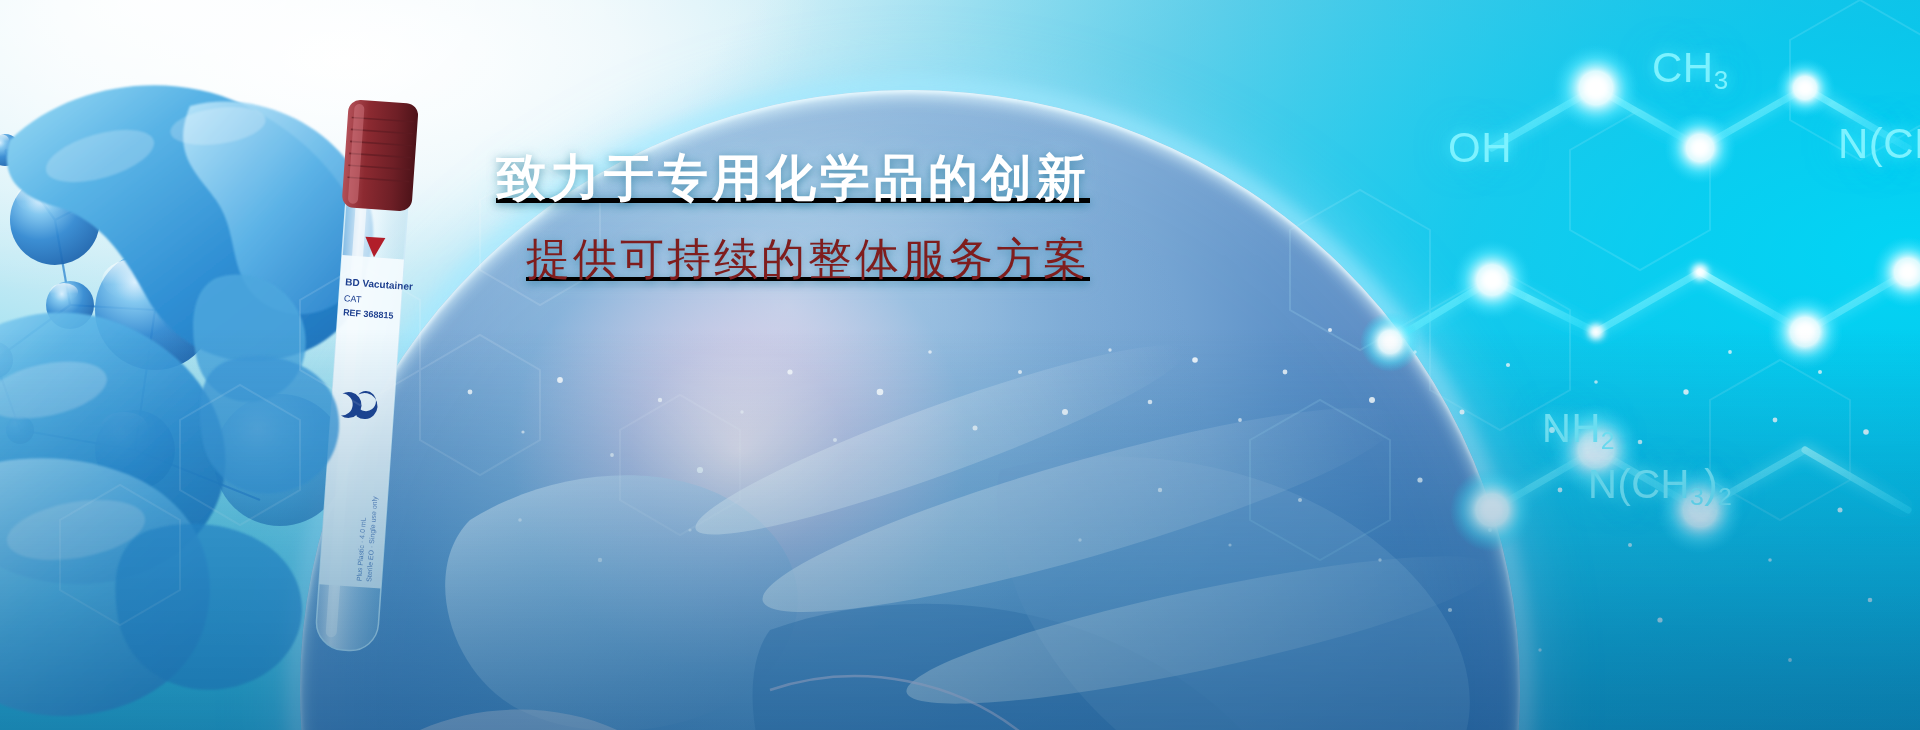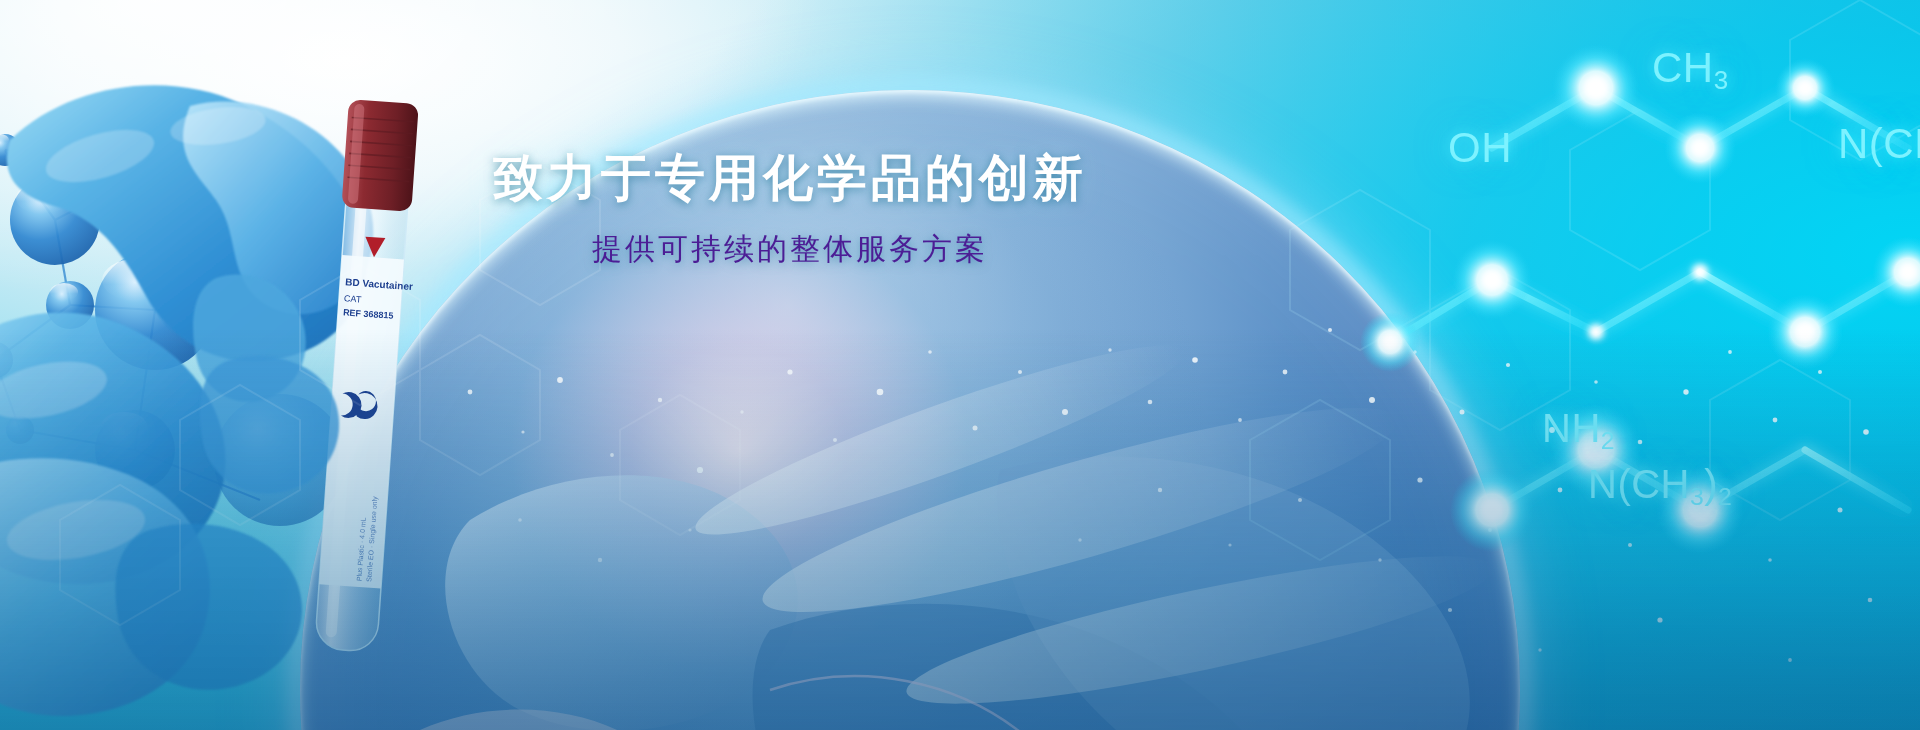--- a/index.html
+++ b/index.html
@@ -61,27 +61,27 @@
   #hex-lattice{position:absolute;right:-30px;top:-20px;width:720px;height:700px;}
 
   .chem-label{
     position:absolute;color:#7df2ff;font-weight:400;letter-spacing:.5px;
     text-shadow:0 0 14px rgba(90,240,255,.85),0 0 34px rgba(60,220,255,.5);
     font-family:"Liberation Sans","DejaVu Sans",sans-serif;white-space:nowrap;
   }
   .chem-label sub{font-size:.62em;vertical-align:-.28em;}
 
   
-  #copy{position:absolute;left:490px;top:150px;width:600px;text-align:center;}
+  #copy{position:absolute;left:490px;top:150px;width:600px;text-align:right;text-decoration:underline;}
   #headline{
     font-size:50px;font-weight:bold;color:#ffffff;letter-spacing:4px;line-height:1.15;
     text-shadow:0 2px 10px rgba(4,92,128,.55),0 0 26px rgba(180,245,255,.35);
   }
   .subline{
-    font-size:30px;font-weight:400;color:#4c1d95;letter-spacing:3px;line-height:1.5;
+    font-size:44px;font-weight:400;color:#7f1d1d;letter-spacing:3px;line-height:1.5;
     text-shadow:0 2px 10px rgba(4,92,128,.5),0 0 20px rgba(180,245,255,.3);
   }
   #subline-1{margin-top:18px;}
 </style>
 </head>
 <body>
 
 <div id="stage">
 
   <div class="layer" id="bg-base"></div>

